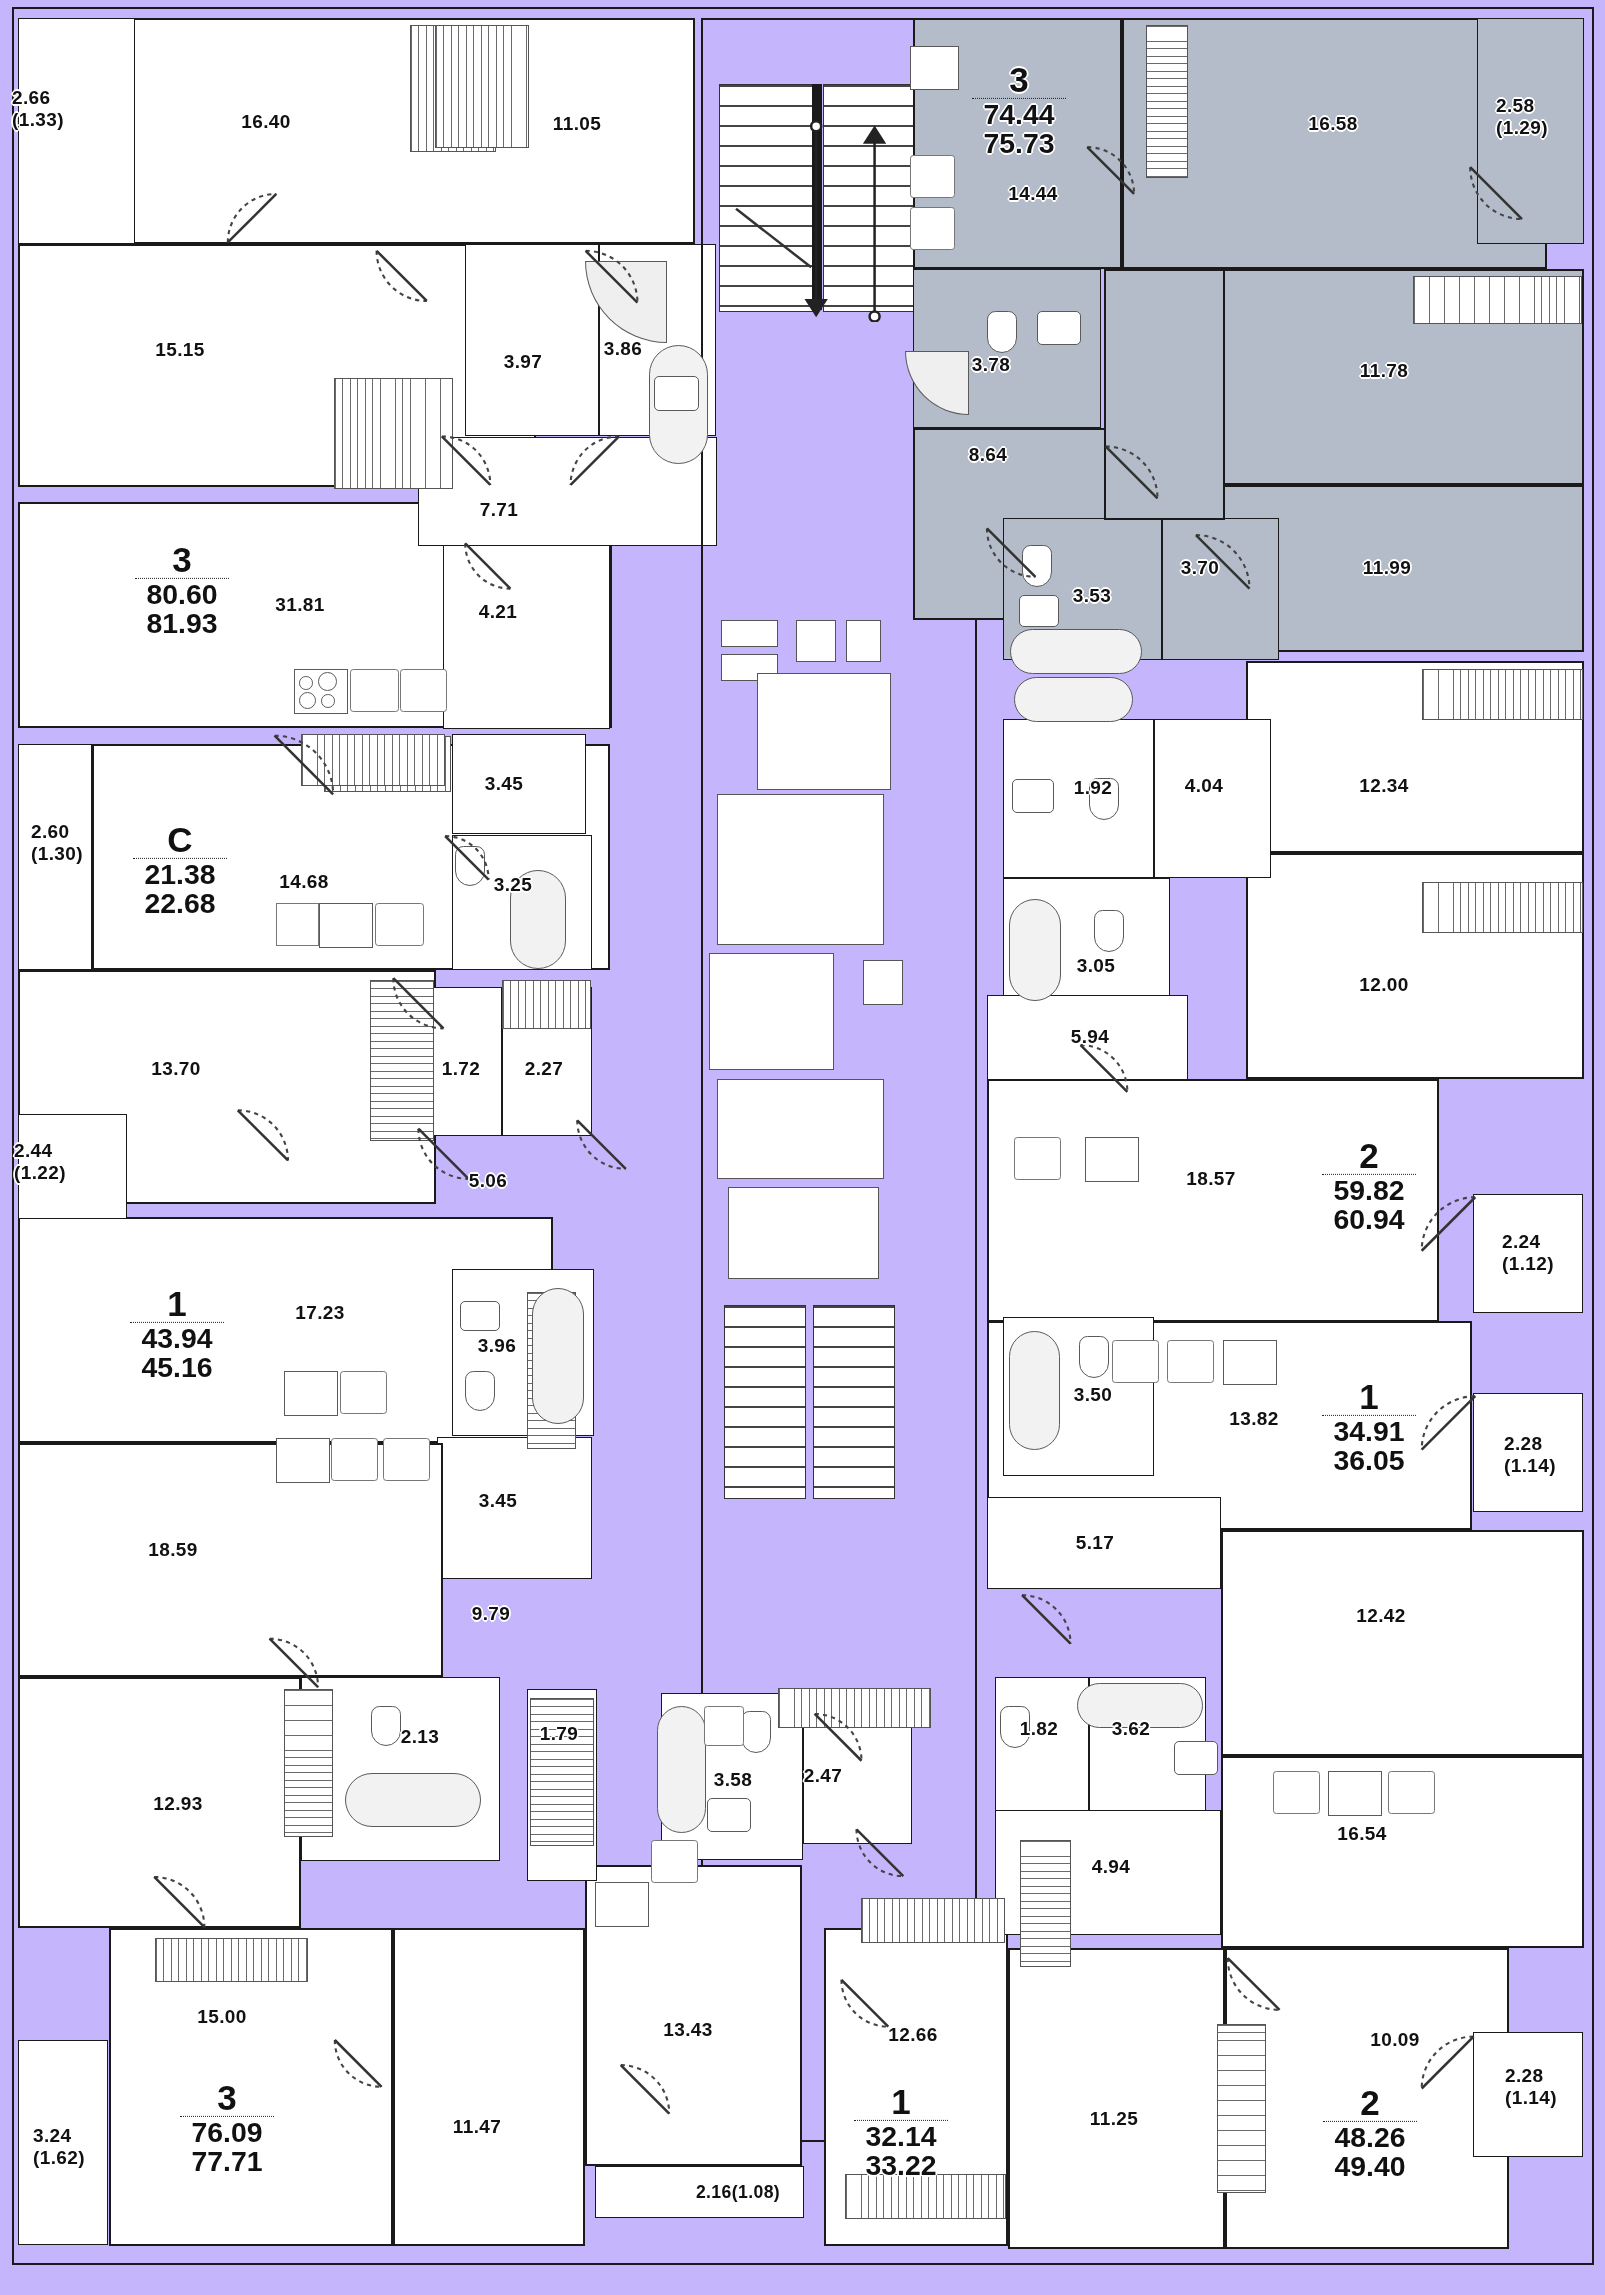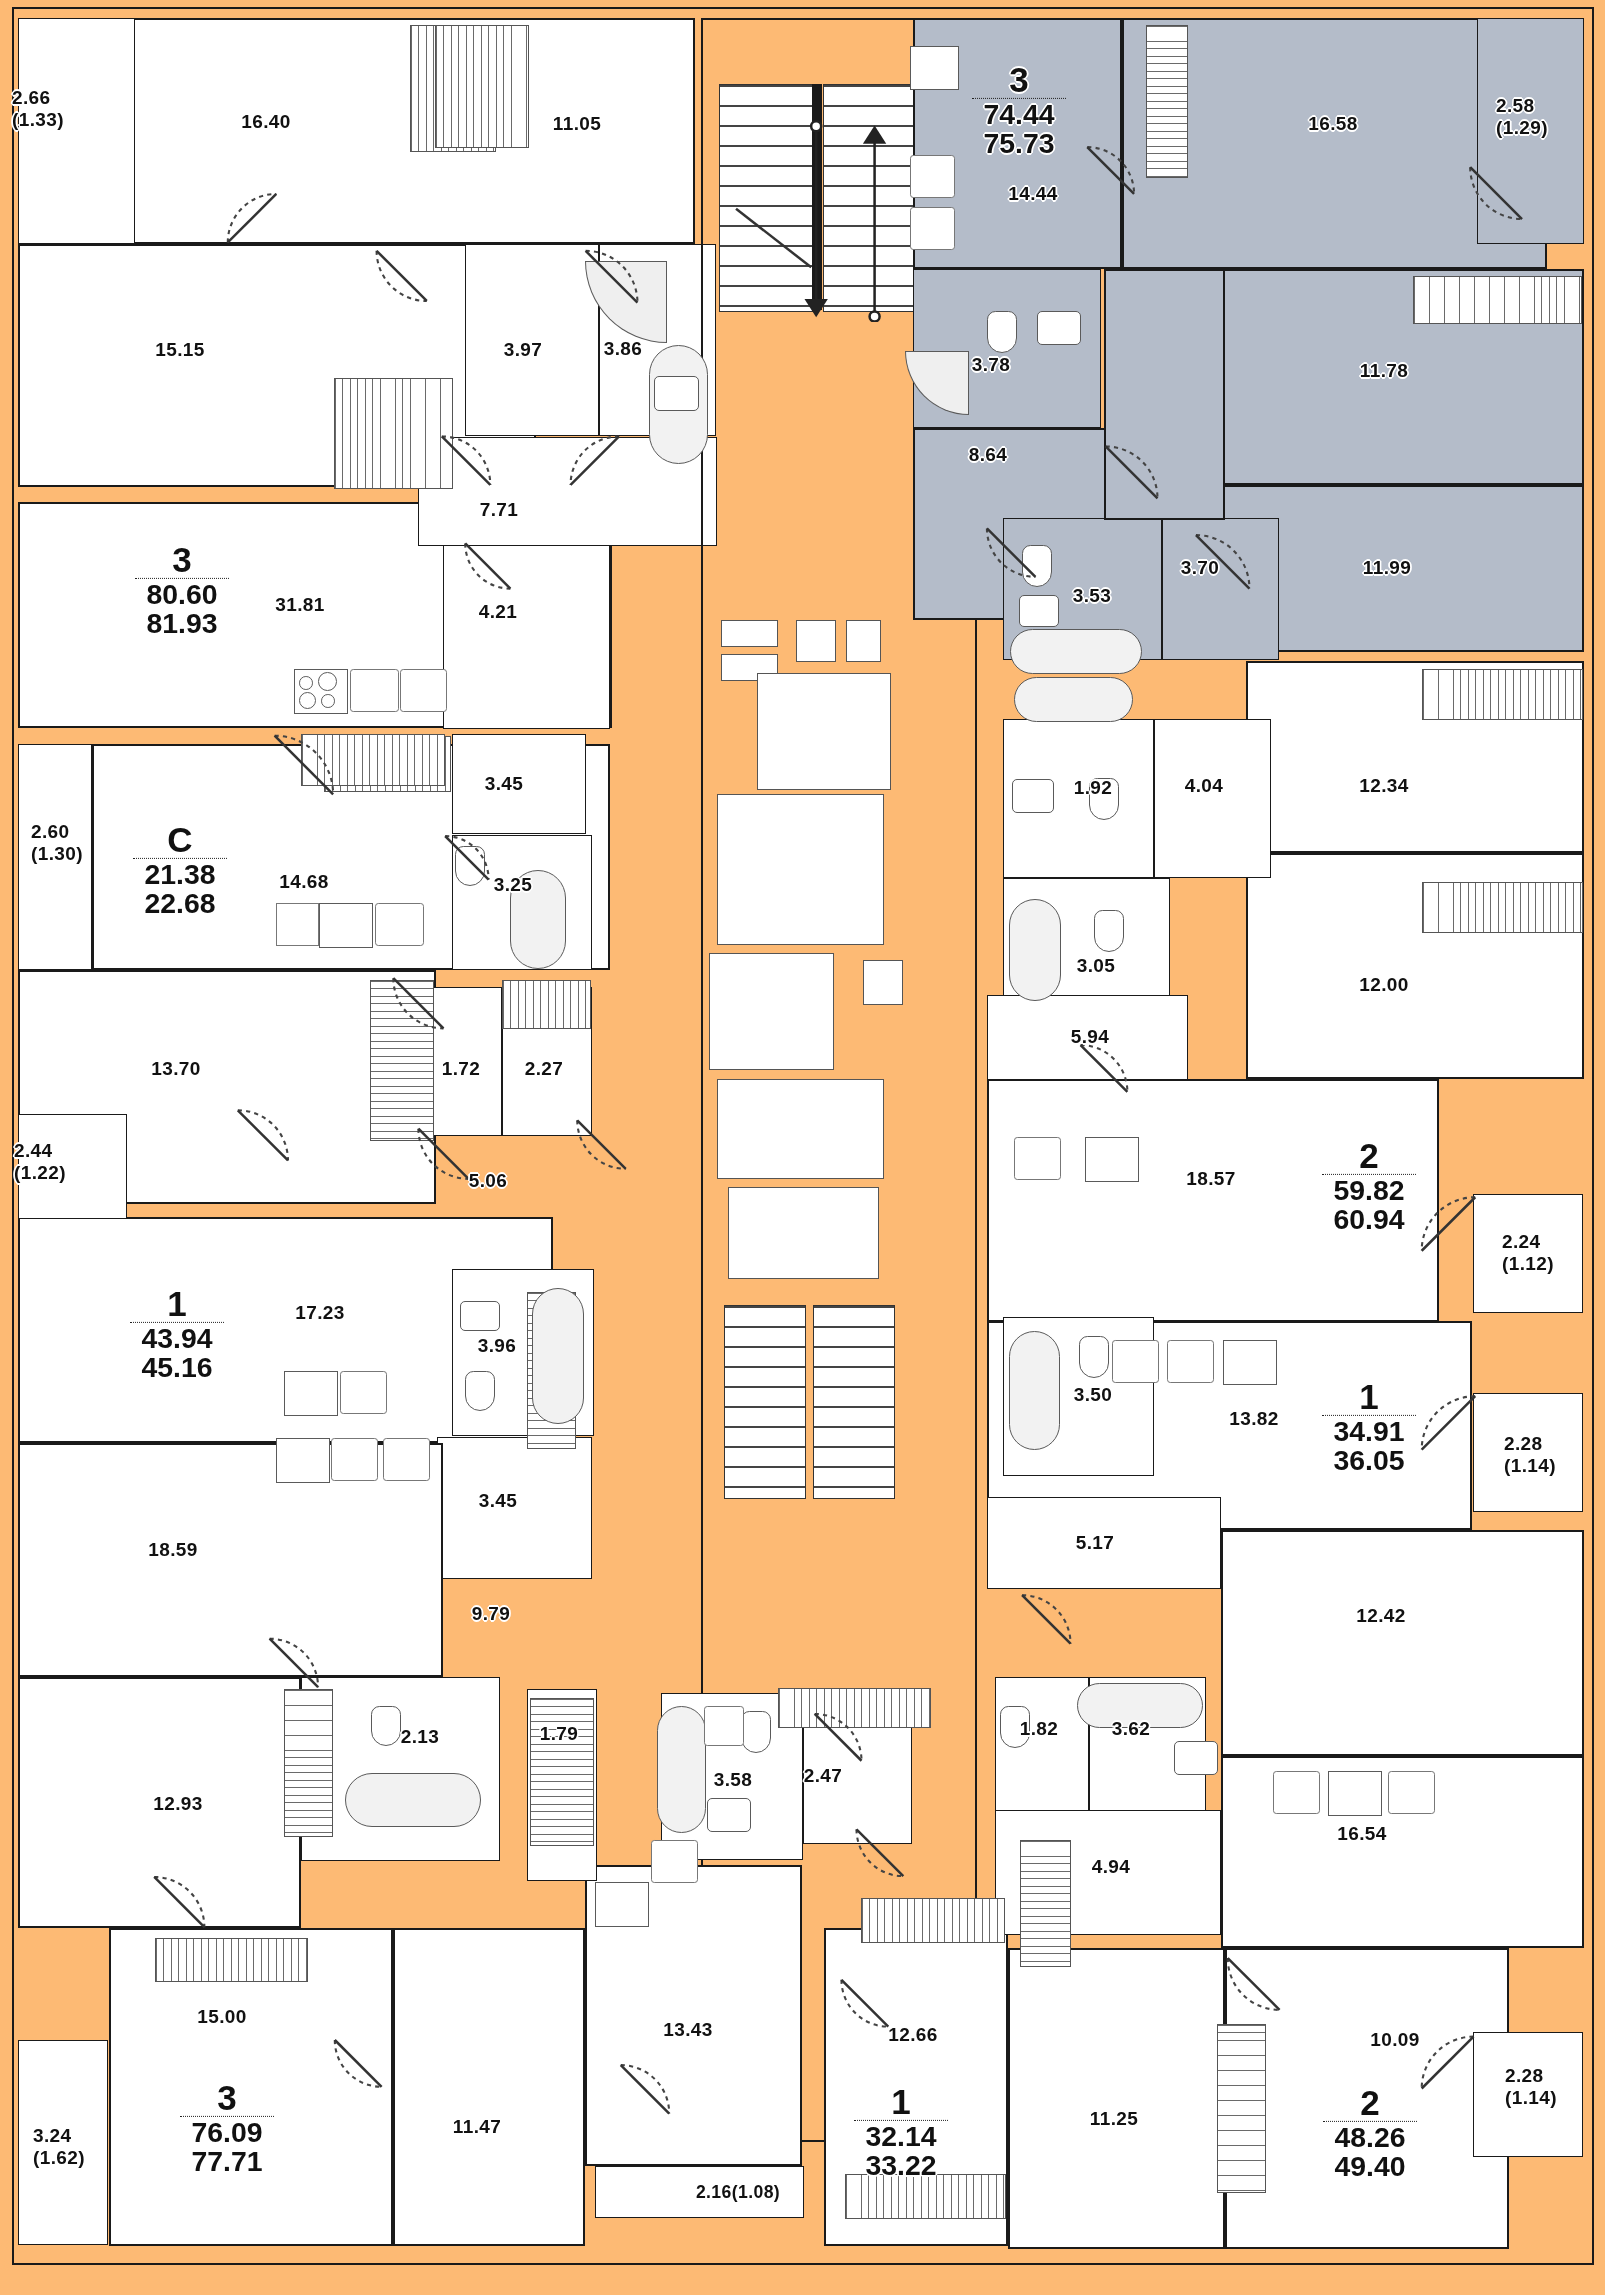--- a/index.html
+++ b/index.html
@@ -1,20 +1,20 @@
 <!DOCTYPE html>
 <html style="font-size:13.4px"><head>
 <meta charset="utf-8">
 <style>
   html,body{margin:0;padding:0;background:#fff;}
   body{font-family:"Liberation Sans", sans-serif;}
   #plan{
     position:relative;
     width:1606px;height:2295px;
-    background:#fdba74;
+    background:#c4b5fd;
     overflow:hidden;
   }
   
   .room{
     position:absolute;
     box-sizing:border-box;
     border:2.5px solid #1a1a1a;
     background:#ffffff;
   }
   .room.hair{border-width:0.8px;border-color:#555;}
@@ -372,21 +372,21 @@
   </div>
   <div class="lbl area" style="left:266px;top:122px;">16.40</div>
   <div class="lbl area" style="left:577px;top:124px;">11.05</div>
   <div class="lbl area" style="left:1333px;top:124px;">16.58</div>
   <div class="lbl area" style="left:1522px;top:117px;">
     <div>2.58</div>
     <div>(1.29)</div>
   </div>
   <div class="lbl area" style="left:1033px;top:194px;">14.44</div>
   <div class="lbl area" style="left:180px;top:350px;">15.15</div>
-  <div class="lbl area" style="left:523px;top:350px;text-align:center;">3.97</div>
+  <div class="lbl area" style="left:523px;top:362px;text-align:center;">3.97</div>
   <div class="lbl area" style="left:623px;top:349px;">3.86</div>
   <div class="lbl area" style="left:991px;top:365px;">3.78</div>
   <div class="lbl area" style="left:1384px;top:371px;">11.78</div>
   <div class="lbl area" style="left:988px;top:455px;">8.64</div>
   <div class="lbl area" style="left:499px;top:510px;">7.71</div>
   <div class="lbl area" style="left:1092px;top:596px;">3.53</div>
   <div class="lbl area" style="left:1200px;top:568px;">3.70</div>
   <div class="lbl area" style="left:1387px;top:568px;">11.99</div>
   <div class="lbl area" style="left:300px;top:605px;">31.81</div>
   <div class="lbl area" style="left:498px;top:596px;margin-top:16px;">4.21</div>

